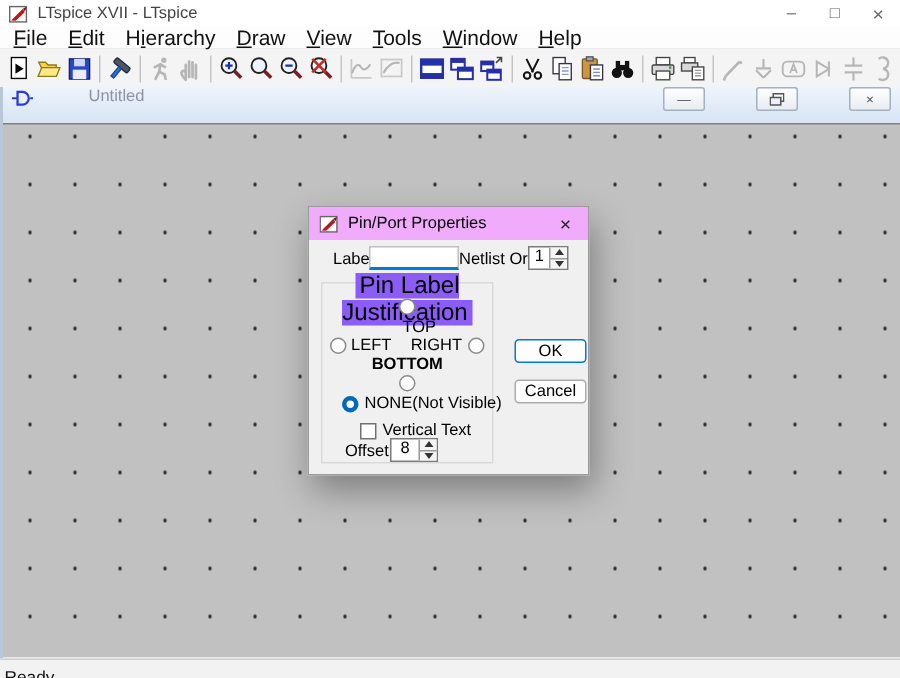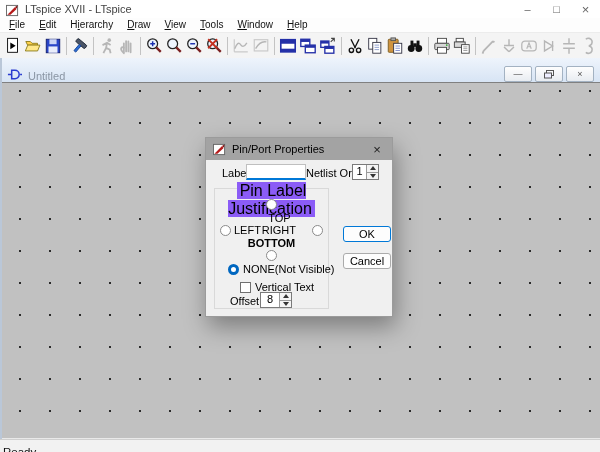--- a/index.html
+++ b/index.html
@@ -11,52 +11,52 @@
   
   .titlebar{height:18px;background:#fff;display:flex;align-items:center;}
   .titlebar .appicon{width:13px;height:13px;margin:0 6px 0 6px;flex:0 0 auto;}
   .titlebar .title{font-size:11px;color:#444;flex:1 1 auto;white-space:nowrap;}
   .caption-btn{width:29px;height:18px;display:flex;align-items:center;justify-content:center;
     font-size:11px;color:#666;cursor:default;}
   .caption-btn.close{font-size:13px;}
   
   .menubar{height:14px;background:#fdfdfd;display:flex;align-items:center;padding-left:2px;
     border-bottom:1px solid #ececec;}
-  .menu-item{font-size:10px;color:#111;padding:0 7px;line-height:14px;white-space:nowrap;text-align:center;}
+  .menu-item{font-size:14px;color:#111;padding:0 7px;line-height:14px;white-space:nowrap;text-align:center;}
   .menu-item u{text-decoration:underline;}
   
   .toolbar{height:25px;background:#f4f4f4;display:flex;align-items:center;padding-left:3px;
     border-bottom:1px solid #a9a9a9;overflow:hidden;white-space:nowrap;}
   .tbtn{width:20px;height:22px;display:flex;align-items:center;justify-content:center;flex:0 0 auto;}
   .tbtn svg{width:18px;height:18px;}
   .tsep{width:1px;height:18px;background:#c3c3c3;margin:0 3px;flex:0 0 auto;}
   
   .mdi{position:absolute;left:0;top:58px;width:600px;height:381px;border-left:2px solid #bac7d8;box-sizing:border-box;}
   .child-titlebar{height:24px;background:linear-gradient(#eef4fc,#d7e4f4);
-    border-bottom:1px solid #bccbdd;display:flex;align-items:flex-end;}
+    border-bottom:1px solid #bccbdd;display:flex;align-items:flex-start;gap:31px;}
   .child-titlebar .docicon{width:15px;height:15px;margin:0 6px 0 5px;}
   .child-titlebar .doctitle{font-size:11px;color:#8a95a3;flex:1 1 auto;}
   .cbtn{width:26px;height:14px;margin-right:3px;border:1px solid #a3b2c2;border-radius:2px;
     background:linear-gradient(#fefefe,#e8ecf1);display:flex;align-items:center;justify-content:center;
     font-size:9px;color:#555;line-height:1;}
   .cbtn.last{margin-right:6px;}
   .canvas{position:absolute;left:0;top:24px;right:0;bottom:0;
     background-color:#c1c1c1;
     background-image:radial-gradient(circle,#2a2a2a 1px,transparent 1.4px);
     background-size:30px 32px;background-position:3px 24px;
     border-top:1px solid #808080;border-bottom:1px solid #e9e9e9;}
   
   .statusbar{position:absolute;left:0;top:439px;width:600px;height:13px;background:#f2f2f2;
     border-top:1px solid #d0d0d0;}
   .statusbar .statustext{font-size:11.5px;color:#111;margin:6px 0 0 3px;}
   
   .dialog{position:absolute;left:205px;top:137px;width:188px;height:180px;background:#f0f0f0;
     border:1px solid #9b9b9b;box-sizing:border-box;z-index:20;
     box-shadow:3px 10px 22px rgba(0,0,0,.35);font-size:11px;color:#000;}
-  .dlg-title{height:22px;background:#a3a3a3;display:flex;align-items:center;}
+  .dlg-title{height:22px;background:#f0abfc;display:flex;align-items:center;}
   .dlg-title .dlgicon{width:13px;height:13px;margin:0 6px 0 7px;}
   .dlg-title .dlgtext{font-size:11px;color:#000;flex:1 1 auto;}
   .dlg-close{width:30px;height:22px;display:flex;align-items:center;justify-content:center;
     font-size:13px;color:#222;}
   .dlg-body{position:absolute;left:0;top:22px;right:0;bottom:0;}
   .abs{position:absolute;}
   .lbl{font-size:11px;color:#000;white-space:nowrap;}
   .txtinput{position:absolute;left:40px;top:4px;width:54px;height:13px;background:#fff;
     border:1px solid #bfbfbf;border-bottom:2px solid #0078d7;font-size:11px;padding:0 2px;
     font-family:"Liberation Sans",sans-serif;outline:none;}
@@ -366,21 +366,21 @@
 
       <div class="abs rowc" style="left:0;right:0;top:10px;">
         <span class="rad"></span>
       </div>
       <div class="abs rowc lbl" style="left:16px;right:0;top:23px;">TOP</div>
 
       <div class="abs rowl" style="left:5px;right:5px;top:35px;justify-content:center;">
         <span class="rad"></span>
         <span class="lbl" style="margin-left:3px;">LEFT</span>
         <span style="width:20px;"></span>
-        <span class="lbl" style="margin-right:16px;">RIGHT</span>
+        <span class="lbl" style="margin-right:4px;">RIGHT</span>
         <span class="rad"></span>
       </div>
 
       <div class="abs rowc lbl" style="left:0;right:0;top:48px;font-weight:bold;">BOTTOM</div>
       <div class="abs rowc" style="left:0;right:0;top:61px;">
         <span class="rad"></span>
       </div>
 
       <div class="abs rowl" style="left:13px;top:74px;">
         <span class="rad checked"></span>

